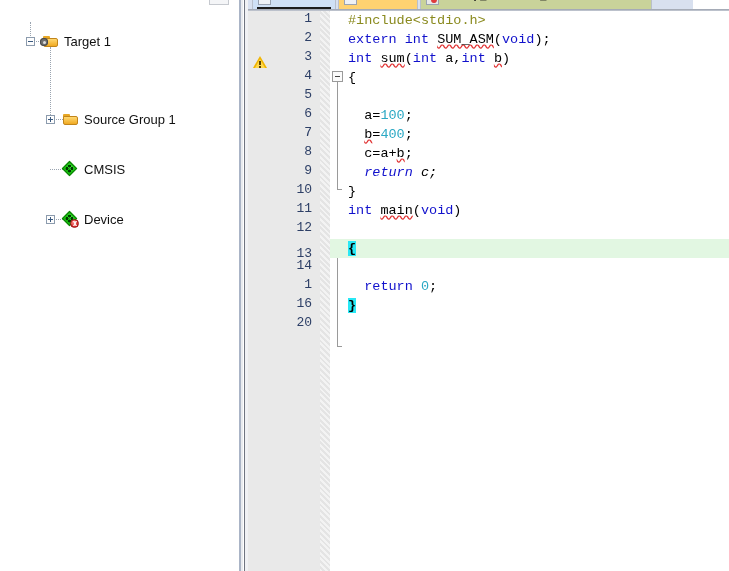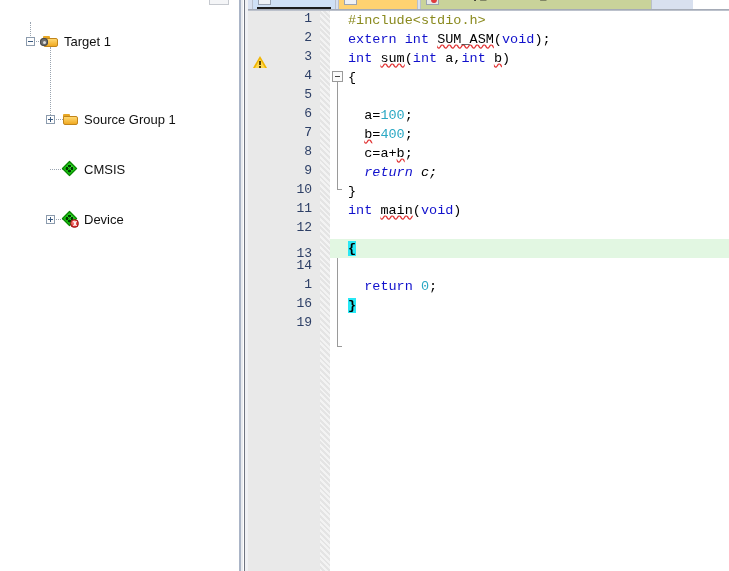--- a/index.html
+++ b/index.html
@@ -345,21 +345,21 @@
         <div class="lnum" style="top: 114px;">7</div>
         <div class="lnum" style="top: 133px;">8</div>
         <div class="lnum" style="top: 152px;">9</div>
         <div class="lnum" style="top: 171px;">10</div>
         <div class="lnum" style="top: 190px;">11</div>
         <div class="lnum" style="top: 209px;">12</div>
         <div class="lnum" style="top: 235px;">13</div>
         <div class="lnum" style="top: 247px;">14</div>
         <div class="lnum" style="top: 266px;">1</div>
         <div class="lnum" style="top: 285px;">16</div>
-        <div class="lnum" style="top: 304px;">19</div>
+        <div class="lnum" style="top: 304px;">20</div>
       </div>
     <div id="margin-dots"></div>
     <div id="margin-fold">
 
       <div class="foldbox" style="top:60px;"></div>
       <div class="foldline" style="top:71px;height:107px;"></div>
       <div class="foldend" style="top:178px;"></div>
 
       <div class="foldbox" style="top:231px;"></div>
       <div class="foldline" style="top:242px;height:93px;"></div>

